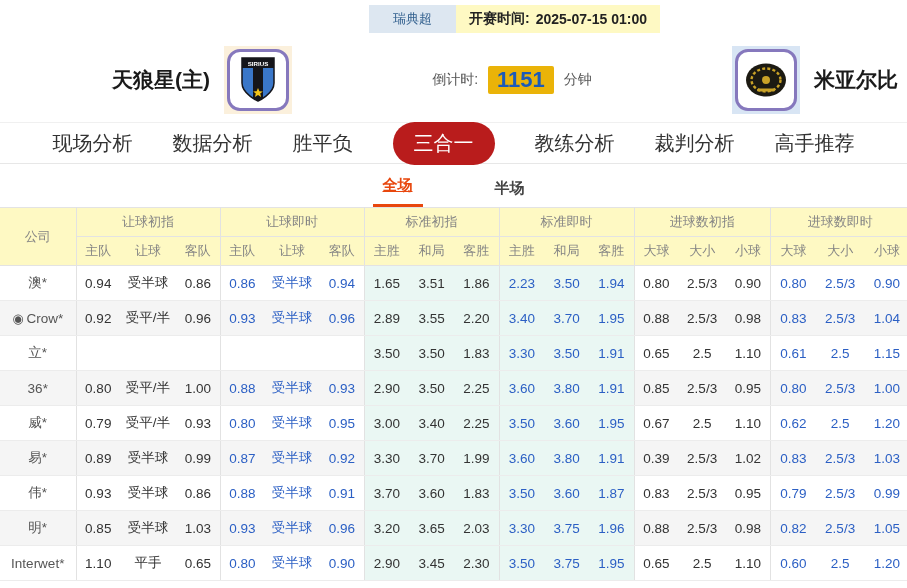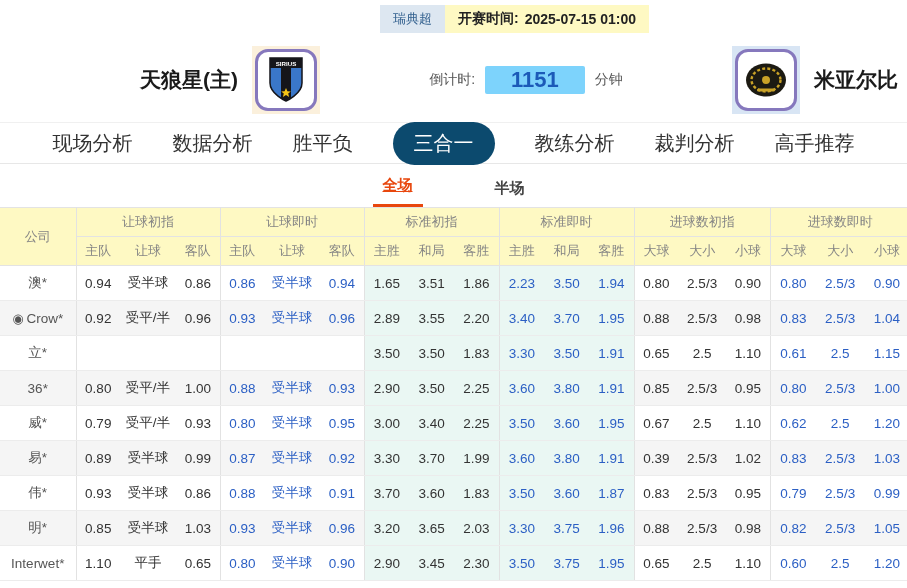--- a/index.html
+++ b/index.html
@@ -2,43 +2,43 @@
 <html><head>
 <meta charset="utf-8">
 <style>
   * { margin:0; padding:0; box-sizing:border-box; }
   html,body { width:907px; height:588px; overflow:hidden; background:#fff;
     font-family:"Liberation Sans","DejaVu Sans",sans-serif; color:#333; }
 
   
   .top-bar { height:38px; display:flex; align-items:center; justify-content:center; }
   .top-chips { display:flex; align-items:stretch; margin-left:122px; }
-  .league-badge { background:#dde7f1; color:#33618f; font-size:13px; padding:5px 13px; display:flex; align-items:center; }
+  .league-badge { background:#dde7f1; color:#33618f; font-size:13px; padding:5px 24px; display:flex; align-items:center; }
   .time-chip { background:#fef9c3; color:#222; font-size:14px; font-weight:bold; padding:5px 13px; display:flex; align-items:center; gap:6px; }
 
   
-  .match-header { height:84px; display:flex; align-items:center;margin-left:28px; }
+  .match-header { height:84px; display:flex; align-items:center; }
   .team-group { display:flex; align-items:center; gap:14px; }
   .team-group.home { margin-left:112px; }
   .team-group.away { margin-right:9px; }
   .team-name { font-size:21px; font-weight:bold; color:#1a1a1a; white-space:nowrap; }
   .logo-box { width:68px; height:68px; display:flex; align-items:center; justify-content:center; }
   .logo-box.home-bg { background:#fbf0dc; }
   .logo-box.away-bg { background:#d8e5f4; }
   .logo-frame { width:62px; height:62px; background:#fff; border:3px solid #8678bd; border-radius:13px;
     display:flex; align-items:center; justify-content:center; }
   .countdown { flex:1; text-align:center; font-size:14px; color:#555; }
-  .countdown .val { display:inline-block; background:#7dd3fc; color:#1b5ab8; font-size:22px;
-    font-weight:bold; padding:1px 26px; margin:0 6px; border-radius:2px; vertical-align:middle; }
+  .countdown .val { display:inline-block; background:#eab308; color:#1b5ab8; font-size:22px;
+    font-weight:bold; padding:1px 9px; margin:0 6px; border-radius:2px; vertical-align:middle; }
 
   
   .nav-bar { height:42px; border-top:1px solid #f0f0f0; border-bottom:1px solid #e7e7e7;
     display:flex; align-items:center; justify-content:center; gap:40px; }
   .nav-item { font-size:20px; font-weight:normal; color:#333; cursor:pointer; white-space:nowrap; }
-  .nav-item.active { background:#0c4a6e; color:#fff; padding:8px 21px; border-radius:999px;text-align:right; }
+  .nav-item.active { background:#b91c1c; color:#fff; padding:8px 21px; border-radius:999px;text-align:right; }
 
   
   .sub-tabs { height:43px; display:flex; align-items:flex-end; justify-content:center; gap:62px; }
   .sub-tab { font-size:15px; font-weight:bold; color:#444; padding:10px 10px 9px; cursor:pointer; }
   .sub-tab.active { color:#e8470e; border-bottom:3px solid #e8470e;text-decoration:underline; }
 
   
   table.odds { width:907px; border-collapse:collapse; table-layout:fixed; border-top:1px solid #e3e3e3; }
   .odds th { background:#fef9c3; color:#858585; font-size:13px; font-weight:normal;
     height:29px; border-bottom:1px solid #e3e3e3; }

